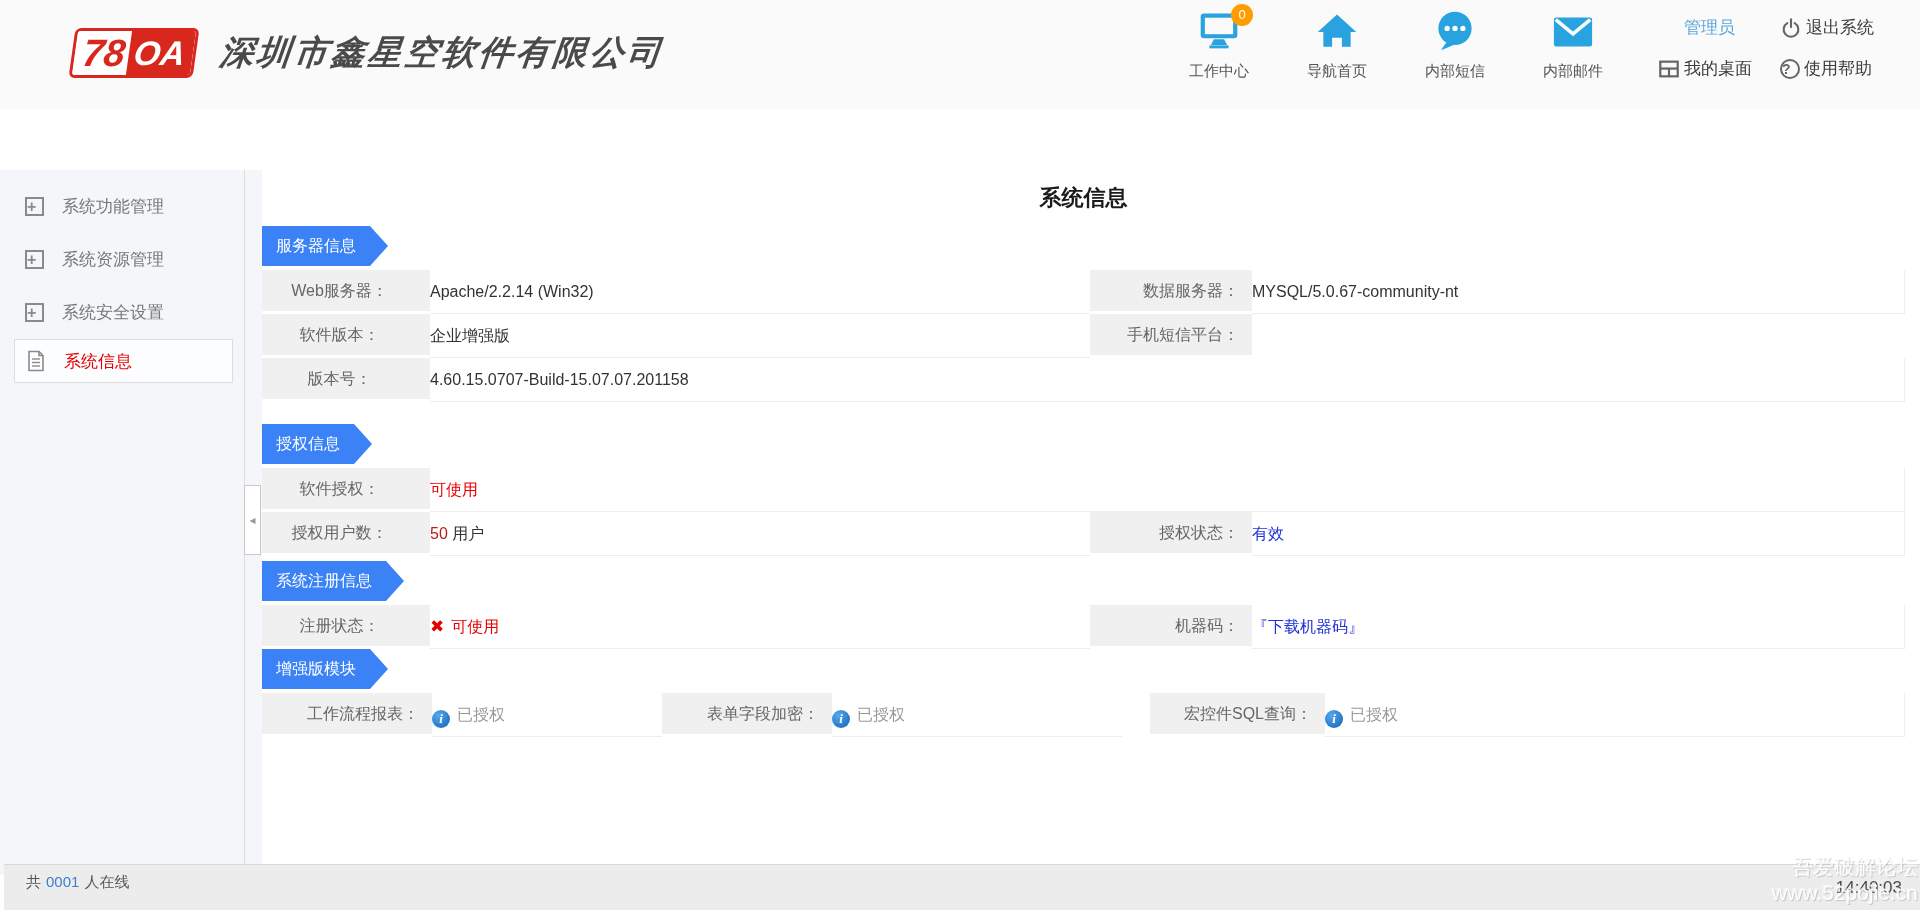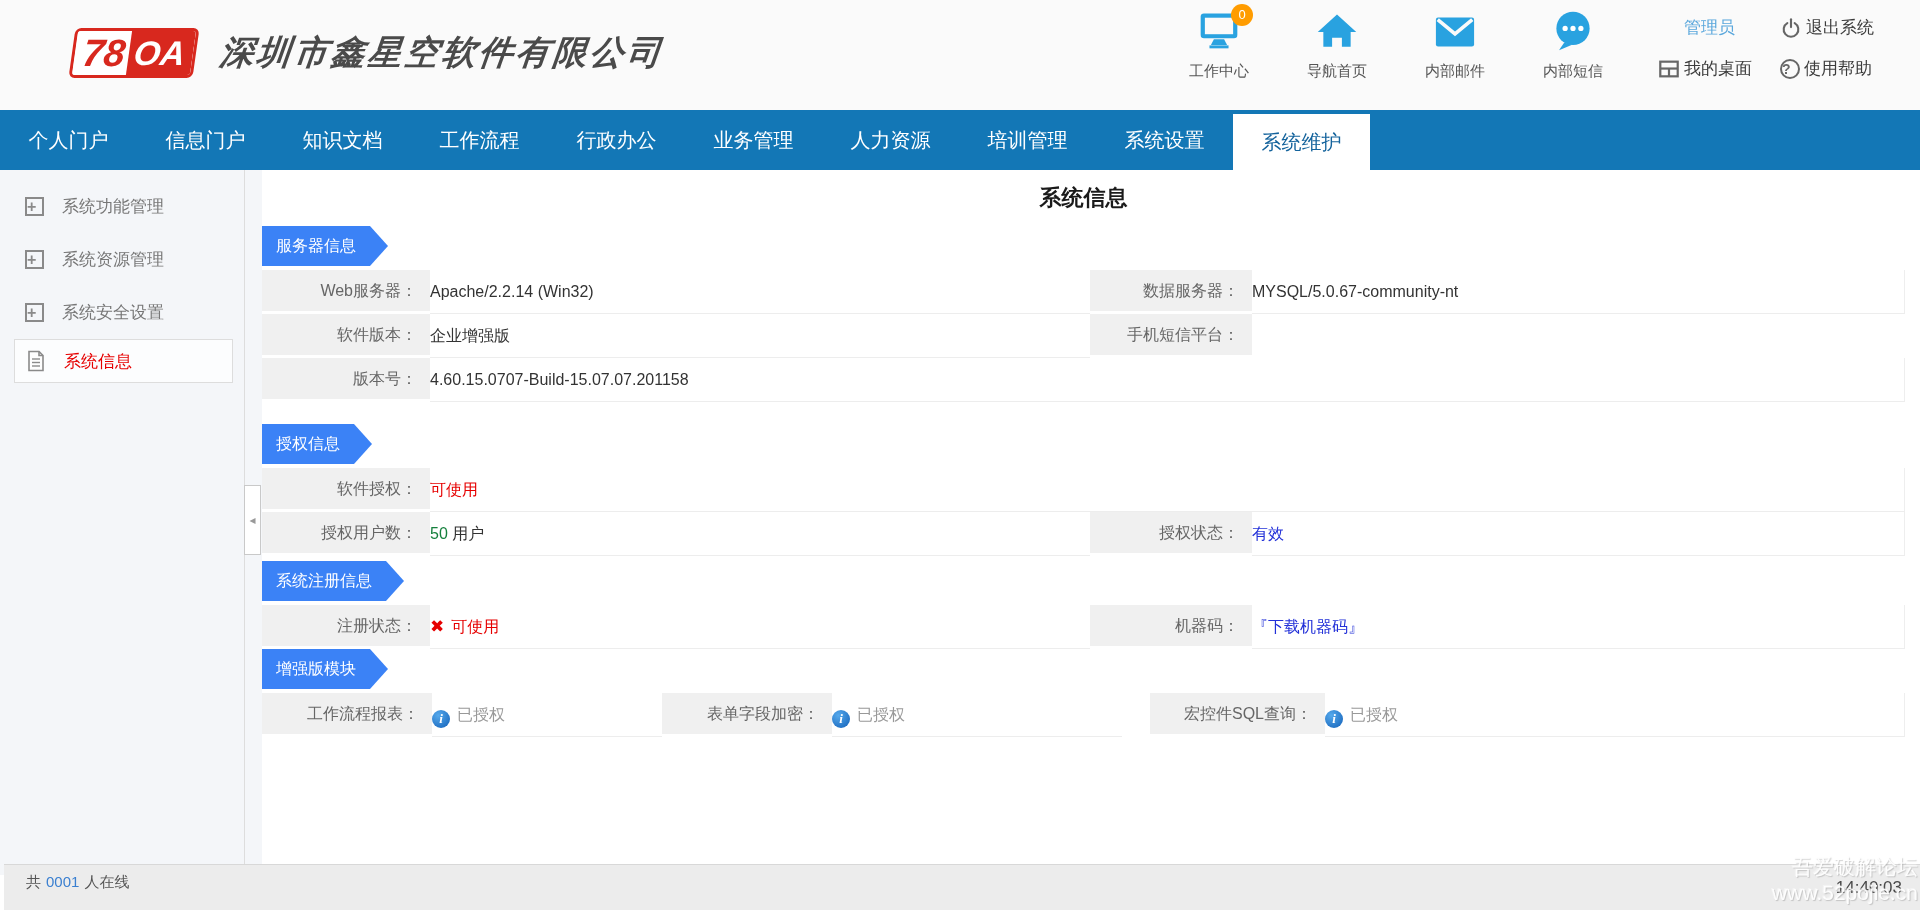--- a/index.html
+++ b/index.html
@@ -43,25 +43,25 @@
   
   .content { position:absolute; left:262px; top:170px; right:0; bottom:35px; background:#fff; padding-right:15px; overflow:hidden; }
   .page-title { text-align:center; font-size:22px; font-weight:bold; color:#1a1a1a; margin-top:13px; }
   .ribbon { display:inline-block; height:40px; line-height:40px; background:#3b82f6; color:#fff; font-size:16px; padding:0 32px 0 14px;
             clip-path:polygon(0 0, calc(100% - 18px) 0, 100% 50%, calc(100% - 18px) 100%, 0 100%); }
   .ribbon1 { margin-top:13px; } .ribbon2 { margin-top:22px; } .ribbon3 { margin-top:5px; } .ribbon4 { }
   .tbl { margin-top:4px; }
   .t-row { display:flex; }
   .lbl { background:#f0f0f0; color:#666; text-align:right; padding-right:13px; font-size:16px; height:44px; line-height:41px; border-bottom:3px solid #fff; }
   .val { background:#fff; color:#333; font-size:16px; height:44px; line-height:43px; border-bottom:1px solid #ededed; white-space:nowrap; overflow:hidden; }
-  .w-l1 { width:168px; } .w-v1 { width:660px; } .w-l2 { width:162px; } .w-v2 { flex:1; border-right:1px solid #eee; }
+  .w-l1 { width:168px;text-align:center; } .w-v1 { width:660px; } .w-l2 { width:162px; } .w-v2 { flex:1; border-right:1px solid #eee; }
   .m-l1 { width:170px; } .m-v1 { width:230px; } .m-l2 { width:170px; } .m-v2 { width:290px; } .m-l3 { width:175px;margin-left:28px; } .m-v3 { flex:1; border-right:1px solid #eee; }
   .red { color:#e60000; }
   .blue-link { color:#2230d8; cursor:pointer; }
-  .blue-num { color:#15803d; }
+  .blue-num { color:#b91c1c; }
   .x-icon { color:#e60000; font-size:17px; font-weight:bold; margin-right:7px; }
   .info-icon { display:inline-block; width:18px; height:18px; border-radius:50%; background:radial-gradient(circle at 35% 30%, #55a9ec, #1260b8); color:#fff; font-family:"Liberation Serif",serif; font-style:italic; font-weight:bold; font-size:13px; line-height:18px; text-align:center; margin-right:7px; vertical-align:-3px; }
   .authorized { color:#999; }
 
   .collapse-handle { position:absolute; left:244px; top:485px; width:17px; height:70px; background:#fff; border:1px solid #c9c9c9; display:flex; align-items:center; justify-content:center; color:#999; font-size:12px; cursor:pointer; z-index:3; }
 
   
   .statusbar { position:absolute; left:4px; bottom:0; width:100%; height:46px; background:#ececec; border-top:1px solid #d8d8d8; font-size:15px; color:#555; line-height:33px; padding-left:22px; }
   .online-count { color:#3a7fd0; margin:0 5px; }
   .clock { position:absolute; right:22px; bottom:6px; font-size:17px; color:#4a4a4a; }
@@ -102,41 +102,41 @@
             <svg width="44" height="42" viewBox="0 0 24 24">
                 <path d="M12 2.5 L23 12.5 h-3.2 V21 h-5 v-5.2 h-5.6 V21 h-5 V12.5 H1 Z" fill="#29a2e0"></path>
               </svg>
           </span>
         </div>
         <div class="quick-label">导航首页</div>
       </div>
       <div class="quick-item">
         <div class="quick-icon">
           <span>
-            <svg width="46" height="40" viewBox="0 0 24 22">
-                <rect x="1.5" y="3" width="21" height="16" rx="1.2" fill="#29a2e0"></rect>
-                <path d="M2.5 4.2 L12 12 L21.5 4.2" stroke="#fafafa" stroke-width="2" fill="none"></path>
-              </svg>
-          </span>
-        </div>
-        <div class="quick-label">内部邮件</div>
-      </div>
-      <div class="quick-item">
-        <div class="quick-icon">
-          <span>
             <svg width="44" height="42" viewBox="0 0 24 24">
                 <circle cx="12" cy="10.5" r="9.5" fill="#29a2e0"></circle>
                 <path d="M7 18.5 L4 23 L11.5 19.8 Z" fill="#29a2e0"></path>
                 <circle cx="7.5" cy="10.5" r="1.5" fill="#fff"></circle>
                 <circle cx="12" cy="10.5" r="1.5" fill="#fff"></circle>
                 <circle cx="16.5" cy="10.5" r="1.5" fill="#fff"></circle>
               </svg>
           </span>
         </div>
         <div class="quick-label">内部短信</div>
+      </div>
+      <div class="quick-item">
+        <div class="quick-icon">
+          <span>
+            <svg width="46" height="40" viewBox="0 0 24 22">
+                <rect x="1.5" y="3" width="21" height="16" rx="1.2" fill="#29a2e0"></rect>
+                <path d="M2.5 4.2 L12 12 L21.5 4.2" stroke="#fafafa" stroke-width="2" fill="none"></path>
+              </svg>
+          </span>
+        </div>
+        <div class="quick-label">内部邮件</div>
       </div>
     </div>
 
     <div class="user-links">
       <div class="user-item admin-link">管理员</div>
       <div class="user-item">
         <span class="uicon">
           <svg width="22" height="22" viewBox="0 0 24 24">
               <path d="M8 6.6 A8 8 0 1 0 16 6.6" stroke="#666" stroke-width="2.3" fill="none" stroke-linecap="round"></path>
               <line x1="12" y1="2.5" x2="12" y2="11" stroke="#666" stroke-width="2.3" stroke-linecap="round"></line>
@@ -154,32 +154,20 @@
         </span>
         <span>我的桌面</span>
       </div>
       <div class="user-item">
         <span class="uicon help-circle">?</span>
         <span>使用帮助</span>
       </div>
     </div>
   </div>
 
-  <div class="nav">
-    <div class="nav-tab">个人门户</div>
-    <div class="nav-tab">信息门户</div>
-    <div class="nav-tab">知识文档</div>
-    <div class="nav-tab">工作流程</div>
-    <div class="nav-tab">行政办公</div>
-    <div class="nav-tab">业务管理</div>
-    <div class="nav-tab">人力资源</div>
-    <div class="nav-tab">培训管理</div>
-    <div class="nav-tab">系统设置</div>
-    <div class="nav-tab active">系统维护</div>
-  </div>
 
   <div class="sidebar">
     <div class="side-item">
       <span class="sicon plus-box">+</span>
       <span>系统功能管理</span>
     </div>
     <div class="side-item">
       <span class="sicon plus-box">+</span>
       <span>系统资源管理</span>
     </div>

